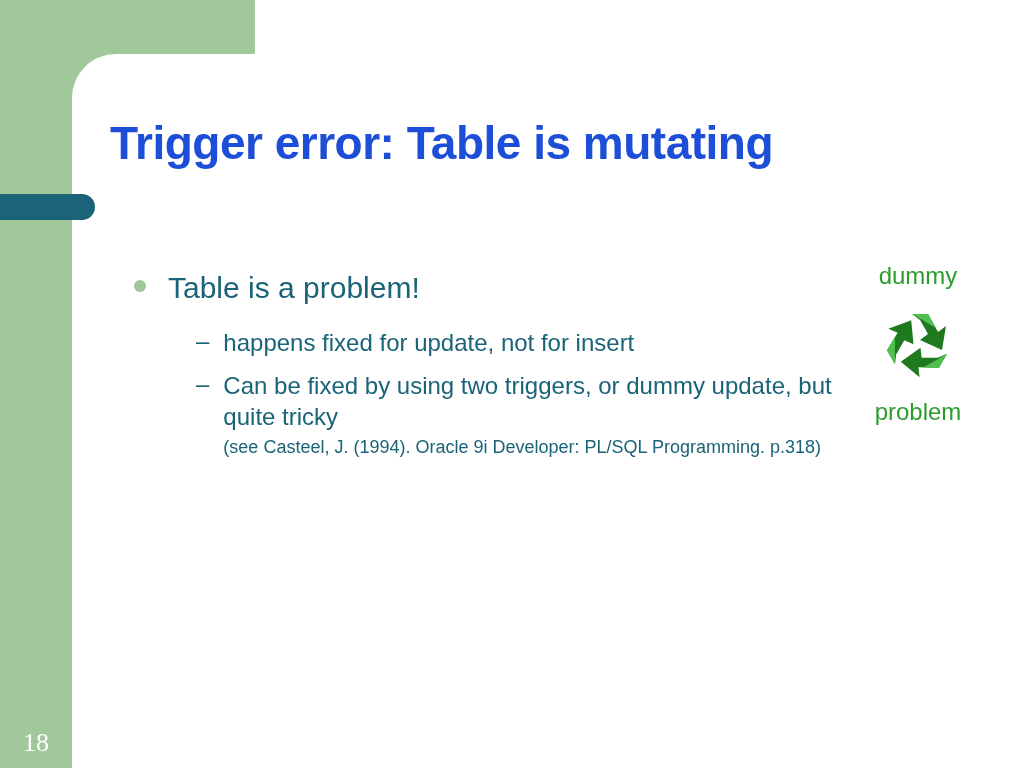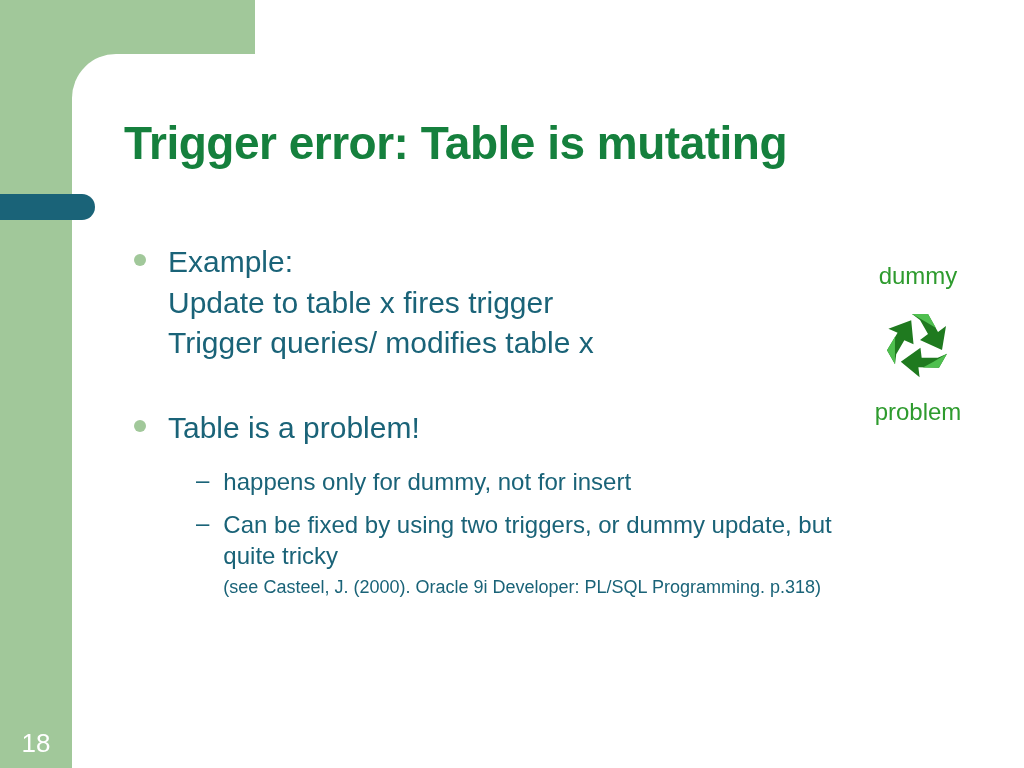--- a/index.html
+++ b/index.html
@@ -24,22 +24,22 @@
     top: 54px;
     left: 72px;
     width: 952px;
     height: 714px;
     background: #fff;
     border-top-left-radius: 44px;
   }
   .title {
     position: absolute;
     top: 116px;
-    left: 124px;
-    color: #15803d;
+    left: 110px;
+    color: #1d4ed8;
     font-size: 46px;
     font-weight: bold;
     letter-spacing: -0.5px;
   }
   .accent-bar {
     position: absolute;
     top: 194px;
     left: 0;
     width: 95px;
     height: 26px;
@@ -101,20 +101,21 @@
     left: 0;
     bottom: 0;
     width: 72px;
     height: 50px;
     background: #a1c89a;
     color: #fff;
     font-size: 26px;
     display: flex;
     align-items: center;
     justify-content: center;
+    font-family: Liberation Serif, serif;
   }
   .recycle-graphic {
     position: absolute;
     top: 262px;
     right: 46px;
     width: 120px;
     text-align: center;
   }
   .recycle-label-top {
     font-family: "Comic Sans MS", "Comic Sans", cursive, sans-serif;
@@ -136,44 +137,38 @@
 </head>
 <body>
 
 <div class="green-panel"></div>
 <div class="white-card"></div>
 <div class="accent-bar"></div>
 
 <h1 class="title">Trigger error: Table is mutating</h1>
 
 <div class="content">
-  <div class="bullet-item">
-    <div class="bullet-dot"></div>
-    <div class="bullet-text" style="white-space: pre-line;">Example:
-Update to table x fires trigger
-Trigger queries/ modifies table x</div>
-  </div>
 
   <div class="gap"></div>
 
   <div class="bullet-item">
     <div class="bullet-dot"></div>
     <div class="bullet-text">Table is a problem!</div>
   </div>
 
   <div class="sub-list">
     <div class="sub-item">
       <div class="sub-dash">–</div>
-      <div class="sub-text">happens only for dummy, not for insert</div>
+      <div class="sub-text">happens fixed for update, not for insert</div>
     </div>
     <div class="sub-item">
       <div class="sub-dash">–</div>
       <div>
         <div class="sub-text">Can be fixed by using two triggers, or dummy update, but quite tricky</div>
-        <div class="citation">(see Casteel, J. (2000). Oracle 9i Developer: PL/SQL Programming. p.318)</div>
+        <div class="citation">(see Casteel, J. (1994). Oracle 9i Developer: PL/SQL Programming. p.318)</div>
       </div>
     </div>
   </div>
 </div>
 
 <div class="recycle-graphic">
   <div class="recycle-label-top">dummy</div>
   <svg class="recycle-svg" viewBox="0 0 100 100">
     <g transform="translate(50,50)">
       <g>

